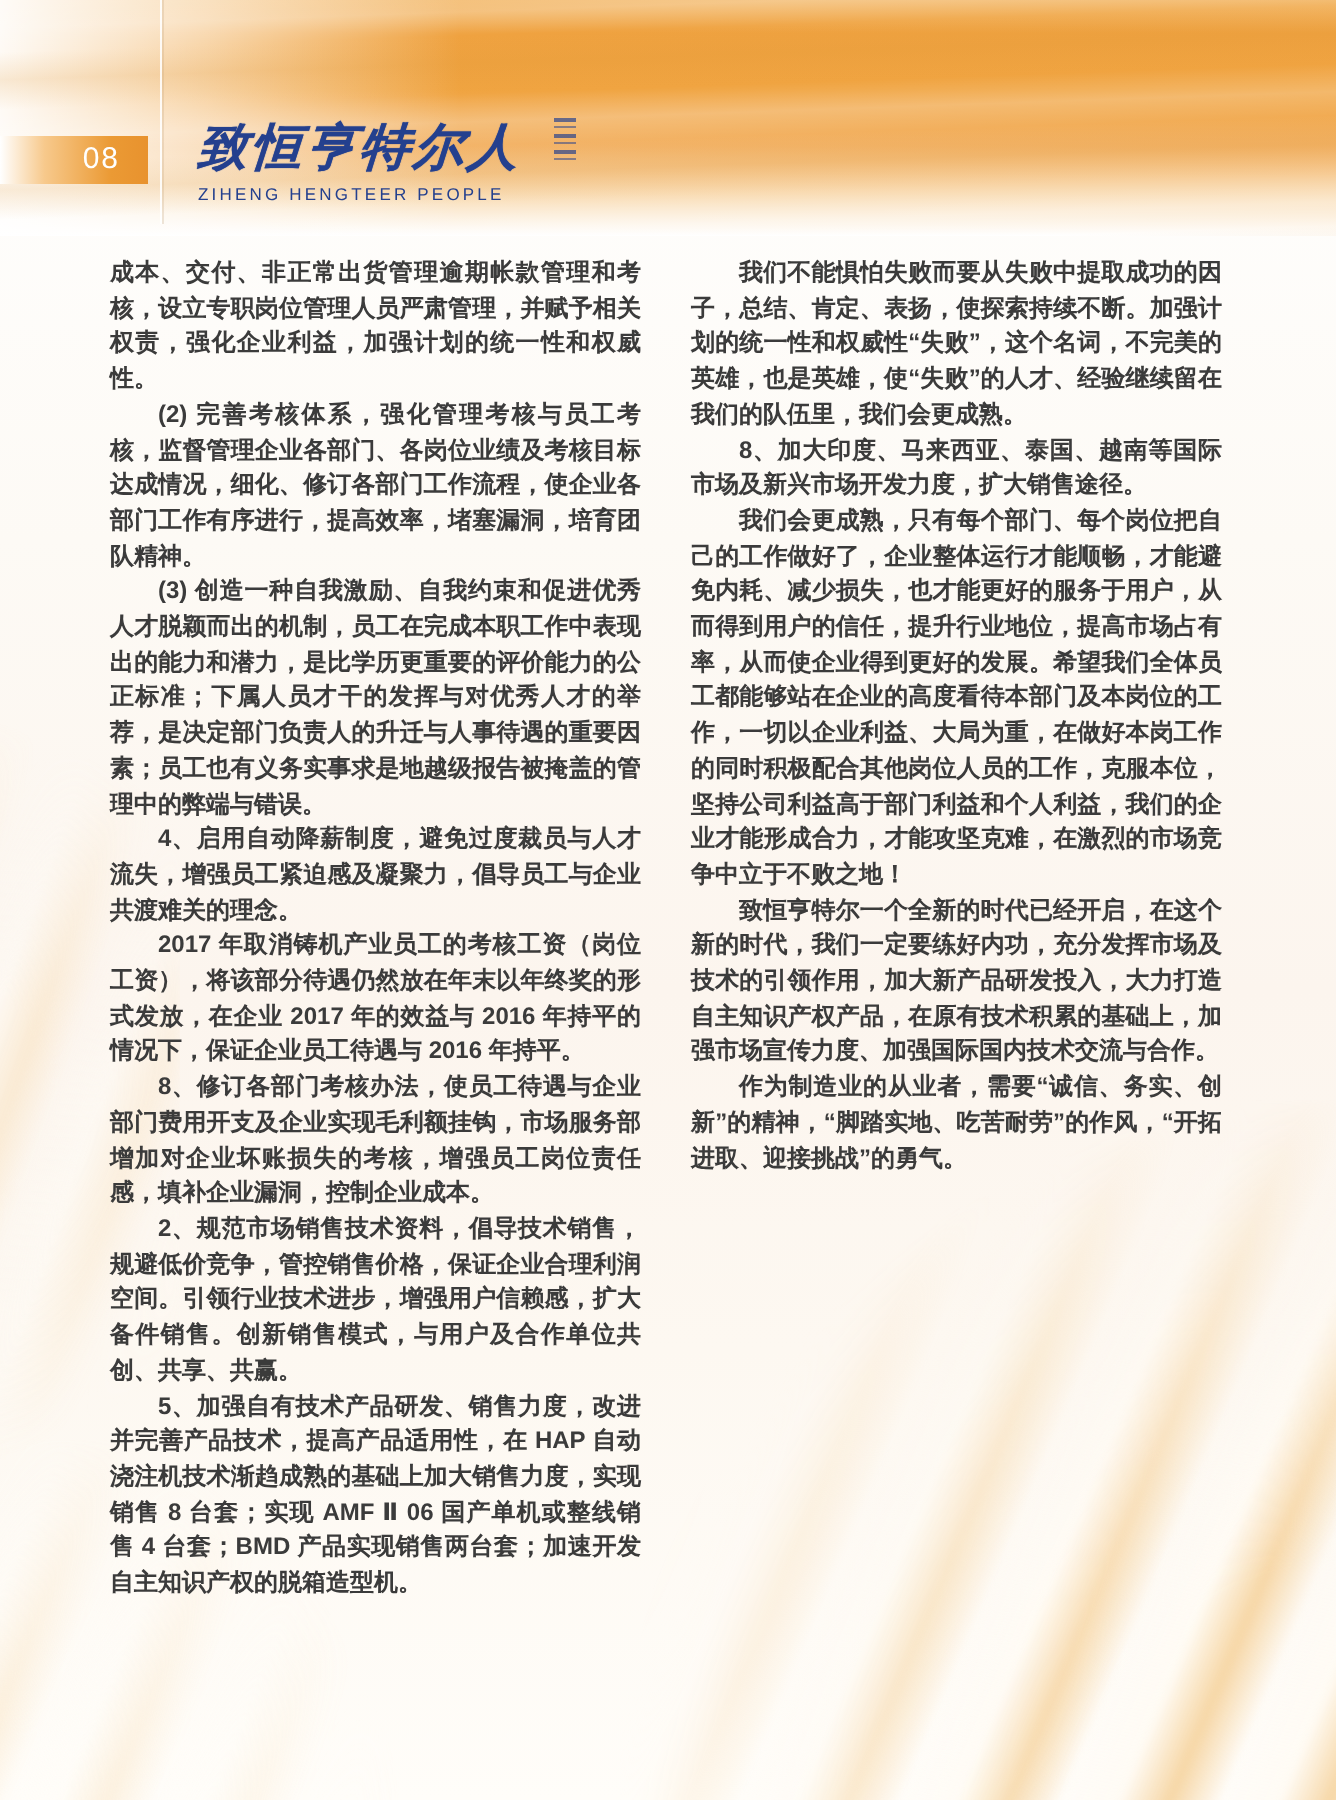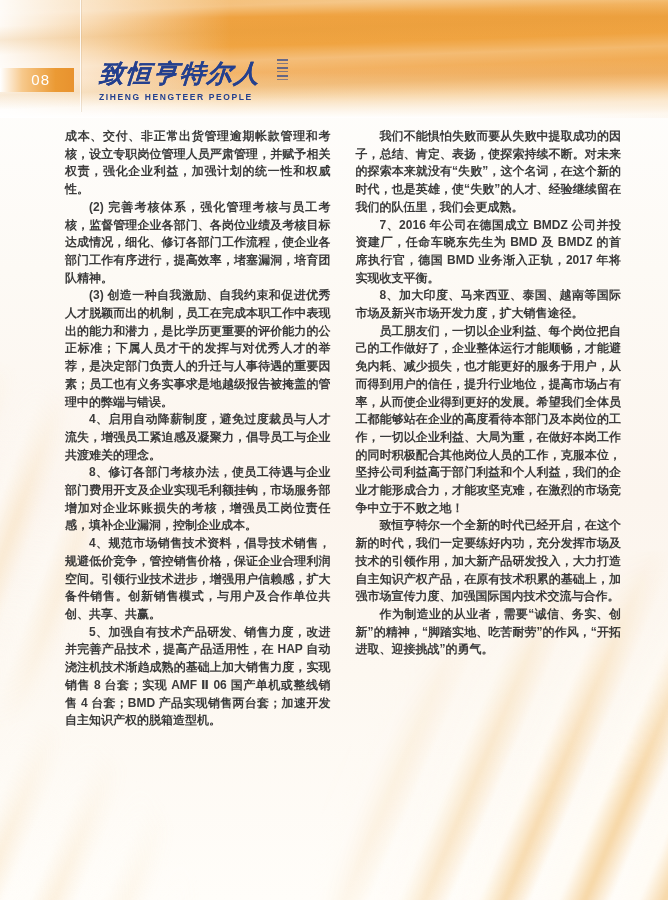--- a/index.html
+++ b/index.html
@@ -40,47 +40,47 @@
   .header-divider{
     position:absolute;left:80px;top:0;height:112px;width:1px;
     background:rgba(255,255,255,.85);
     box-shadow:1px 0 0 rgba(190,160,120,.25);
     z-index:3;
   }
   .page-num-bar{
     position:absolute;left:0;top:68px;width:74px;height:24px;
     background:linear-gradient(90deg,#ffffff 0%,#f7c98c 30%,#eb9a34 75%,#e8922e 100%);
     color:#ffffff;font-size:15px;line-height:24px;text-align:right;
-    padding-right:24px;box-sizing:border-box;letter-spacing:1px;
+    padding-right:14px;box-sizing:border-box;letter-spacing:1px;
     z-index:4;
   }
   .logo{
     position:absolute;left:99px;top:57px;z-index:4;color:#24408e;
   }
   .logo-cn{
     font-size:25px;font-weight:bold;font-style:italic;
     letter-spacing:2px;transform:skewX(-4deg);
     text-shadow:0 0 .5px #24408e;
     white-space:nowrap;
   }
   .logo-seal{
     position:absolute;left:178px;top:2px;width:11px;height:24px;
     background:repeating-linear-gradient(180deg,
       rgba(36,64,142,.85) 0 2px,rgba(36,64,142,0) 2px 4px,
       rgba(36,64,142,.65) 4px 5px,rgba(36,64,142,0) 5px 8px);
     opacity:.8;
   }
   .logo-en{
-    margin-top:2px;font-size:8.5px;font-weight:bold;letter-spacing:1.6px;
+    margin-top:2px;font-size:8.5px;font-weight:normal;letter-spacing:1.6px;
     white-space:nowrap;
   }
 
   
   .content{
-    position:absolute;left:65px;top:128px;width:556px;
+    position:absolute;left:55px;top:128px;width:556px;
     display:flex;gap:25px;z-index:2;
   }
   .col{flex:1;min-width:0;}
   .para{
     margin:0;
     font-size:12px;line-height:17.7px;
     color:#3b3b3b;font-weight:600;
     text-align:justify;text-justify:inter-ideograph;
     text-indent:2em;
     word-break:break-all;
@@ -139,29 +139,29 @@
       <div class="logo-en">ZIHENG HENGTEER PEOPLE</div>
     </div>
   </div>
 
   <div class="content">
     <div class="col">
         <p class="para no-indent">成本、交付、非正常出货管理逾期帐款管理和考核，设立专职岗位管理人员严肃管理，并赋予相关权责，强化企业利益，加强计划的统一性和权威性。</p>
         <p class="para">(2) 完善考核体系，强化管理考核与员工考核，监督管理企业各部门、各岗位业绩及考核目标达成情况，细化、修订各部门工作流程，使企业各部门工作有序进行，提高效率，堵塞漏洞，培育团队精神。</p>
         <p class="para">(3) 创造一种自我激励、自我约束和促进优秀人才脱颖而出的机制，员工在完成本职工作中表现出的能力和潜力，是比学历更重要的评价能力的公正标准；下属人员才干的发挥与对优秀人才的举荐，是决定部门负责人的升迁与人事待遇的重要因素；员工也有义务实事求是地越级报告被掩盖的管理中的弊端与错误。</p>
         <p class="para">4、启用自动降薪制度，避免过度裁员与人才流失，增强员工紧迫感及凝聚力，倡导员工与企业共渡难关的理念。</p>
+        <p class="para">2017 年取消铸机产业员工的考核工资（岗位工资），将该部分待遇仍然放在年末以年终奖的形式发放，在企业 2017 年的效益与 2016 年持平的情况下，保证企业员工待遇与 2016 年持平。</p>
         <p class="para">8、修订各部门考核办法，使员工待遇与企业部门费用开支及企业实现毛利额挂钩，市场服务部增加对企业坏账损失的考核，增强员工岗位责任感，填补企业漏洞，控制企业成本。</p>
-        <p class="para">4、规范市场销售技术资料，倡导技术销售，规避低价竞争，管控销售价格，保证企业合理利润空间。引领行业技术进步，增强用户信赖感，扩大备件销售。创新销售模式，与用户及合作单位共创、共享、共赢。</p>
+        <p class="para">2、规范市场销售技术资料，倡导技术销售，规避低价竞争，管控销售价格，保证企业合理利润空间。引领行业技术进步，增强用户信赖感，扩大备件销售。创新销售模式，与用户及合作单位共创、共享、共赢。</p>
         <p class="para">5、加强自有技术产品研发、销售力度，改进并完善产品技术，提高产品适用性，在 HAP 自动浇注机技术渐趋成熟的基础上加大销售力度，实现销售 8 台套；实现 AMF Ⅱ 06 国产单机或整线销售 4 台套；BMD 产品实现销售两台套；加速开发自主知识产权的脱箱造型机。</p>
       </div>
     <div class="col">
-        <p class="para">我们不能惧怕失败而要从失败中提取成功的因子，总结、肯定、表扬，使探索持续不断。对未来的探索本来就没有“失败”，这个名词，在这个新的时代，也是英雄，使“失败”的人才、经验继续留在我们的队伍里，我们会更成熟。</p>
-        <p class="para">7、2016 年公司在德国成立 BMDZ 公司并投资建厂，任命车晓东先生为 BMD 及 BMDZ 的首席执行官，德国 BMD 业务渐入正轨，2017 年将实现收支平衡。</p>
+        <p class="para">我们不能惧怕失败而要从失败中提取成功的因子，总结、肯定、表扬，使探索持续不断。加强计划的统一性和权威性“失败”，这个名词，不完美的英雄，也是英雄，使“失败”的人才、经验继续留在我们的队伍里，我们会更成熟。</p>
         <p class="para">8、加大印度、马来西亚、泰国、越南等国际市场及新兴市场开发力度，扩大销售途径。</p>
-        <p class="para">员工朋友们，一切以企业利益、每个岗位把自己的工作做好了，企业整体运行才能顺畅，才能避免内耗、减少损失，也才能更好的服务于用户，从而得到用户的信任，提升行业地位，提高市场占有率，从而使企业得到更好的发展。希望我们全体员工都能够站在企业的高度看待本部门及本岗位的工作，一切以企业利益、大局为重，在做好本岗工作的同时积极配合其他岗位人员的工作，克服本位，坚持公司利益高于部门利益和个人利益，我们的企业才能形成合力，才能攻坚克难，在激烈的市场竞争中立于不败之地！</p>
+        <p class="para">我们会更成熟，只有每个部门、每个岗位把自己的工作做好了，企业整体运行才能顺畅，才能避免内耗、减少损失，也才能更好的服务于用户，从而得到用户的信任，提升行业地位，提高市场占有率，从而使企业得到更好的发展。希望我们全体员工都能够站在企业的高度看待本部门及本岗位的工作，一切以企业利益、大局为重，在做好本岗工作的同时积极配合其他岗位人员的工作，克服本位，坚持公司利益高于部门利益和个人利益，我们的企业才能形成合力，才能攻坚克难，在激烈的市场竞争中立于不败之地！</p>
         <p class="para">致恒亨特尔一个全新的时代已经开启，在这个新的时代，我们一定要练好内功，充分发挥市场及技术的引领作用，加大新产品研发投入，大力打造自主知识产权产品，在原有技术积累的基础上，加强市场宣传力度、加强国际国内技术交流与合作。</p>
         <p class="para">作为制造业的从业者，需要“诚信、务实、创新”的精神，“脚踏实地、吃苦耐劳”的作风，“开拓进取、迎接挑战”的勇气。</p>
       </div>
   </div>
 
   <div class="deco deco-left-mid"></div>
   <div class="deco deco-bottom-left"></div>
   <div class="deco deco-bottom-right"></div>
 
 </div>

